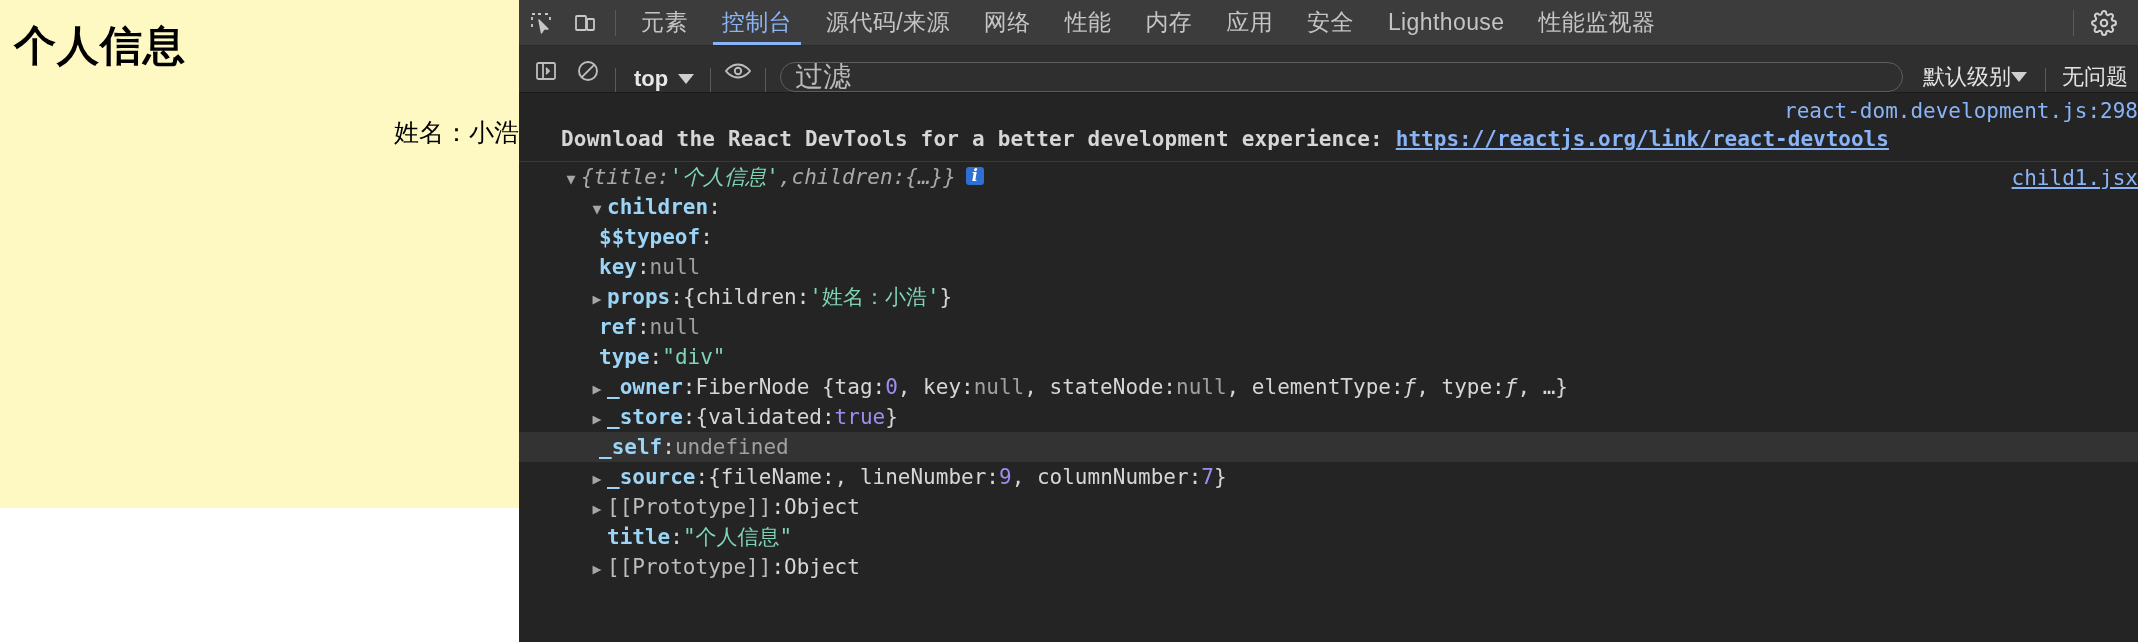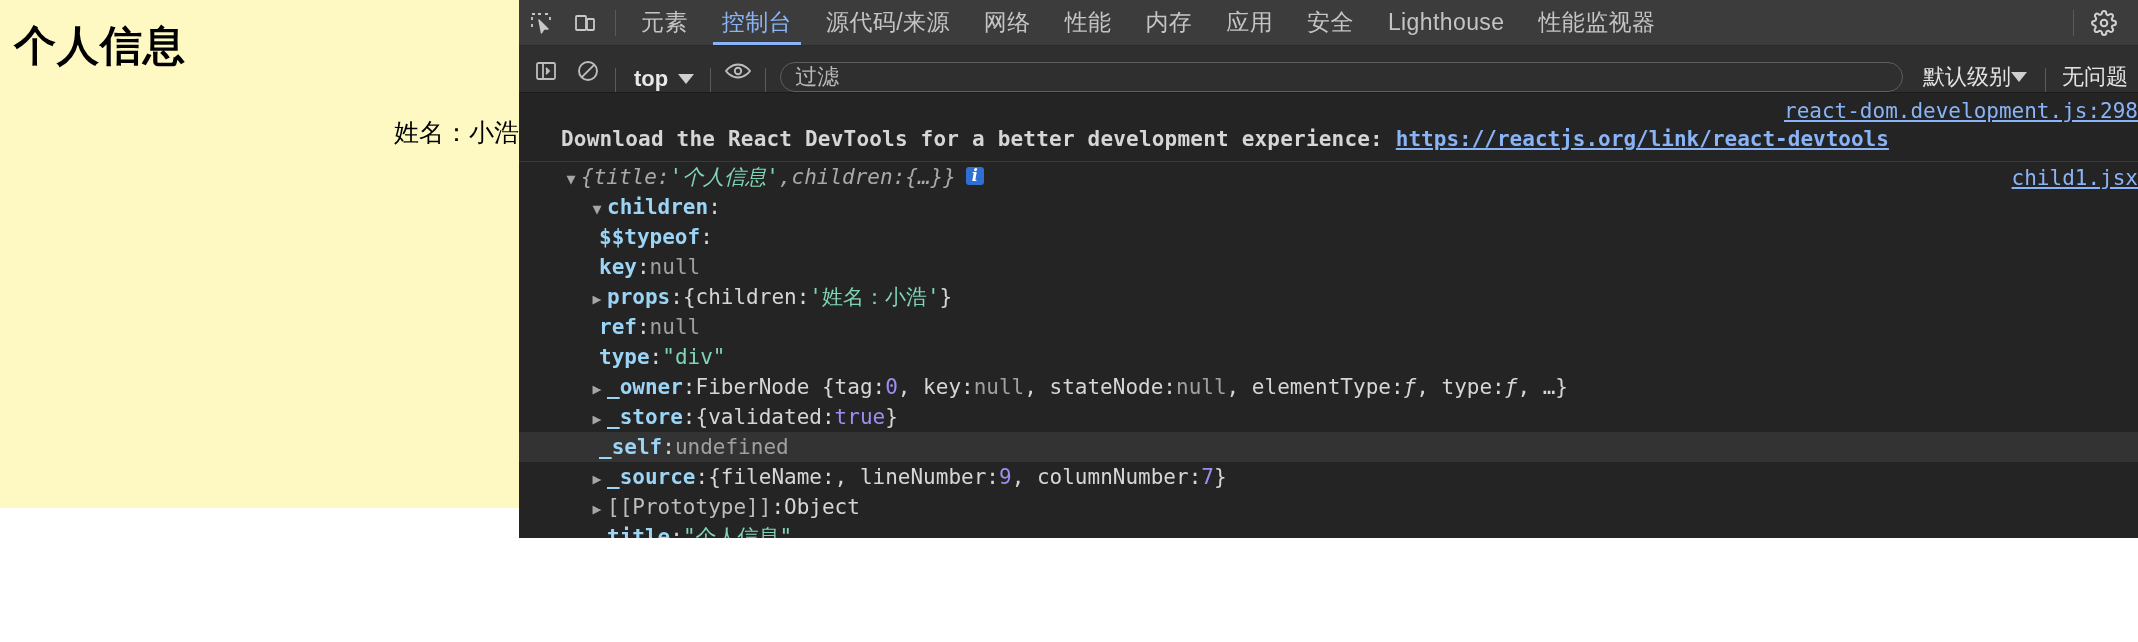--- a/index.html
+++ b/index.html
@@ -37,21 +37,21 @@
     font-size: 25px;
     color: #000;
     margin: 0;
     line-height: 1.3;
     text-align: right;
   }
 
   
   .devtools {
     flex: 1 1 auto;
-    height: 538px;
+    height: 642px;
     background: #ec4899;
     display: flex;
     flex-direction: column;
     overflow: hidden;
     min-width: 0;
   }
 
   
   .tabbar {
     height: 45px;
@@ -152,21 +152,21 @@
     border-top: 10px solid #cfcfcf;
   }
   .filter-input {
     flex: 1 1 auto;
     min-width: 0;
     height: 30px;
     background: #2f2f2f;
     border: 1px solid #5e5e5e;
     border-radius: 16px;
     color: #c9c9c9;
-    font-size: 22px;
+    font-size: 28px;
     font-family: "Liberation Sans", sans-serif;
     padding: 0 14px;
     margin: 0 8px;
     outline: none;
     box-sizing: border-box;
   }
   .filter-input::placeholder { color: #b9b9b9; opacity: 1; }
   .level-select {
     display: flex; align-items: center; 
     color: #e3e3e3;
@@ -203,21 +203,20 @@
     padding: 8px 0 9px 42px;
     color: #d6d6d6;
     min-height: 30px;
     box-sizing: border-box;
   }
   .msg .srclink {
     position: absolute;
     right: 0;
     top: -24px;
     color: #8ab4f8;
-    text-decoration: underline;
     font-size: 21px;
     white-space: nowrap;
   }
   .msg-devtools {
     padding-top: 34px;
     padding-bottom: 10px;
   }
   .msg-devtools .srclink { top: 6px; }
   .link {
     color: #8ab4f8;

